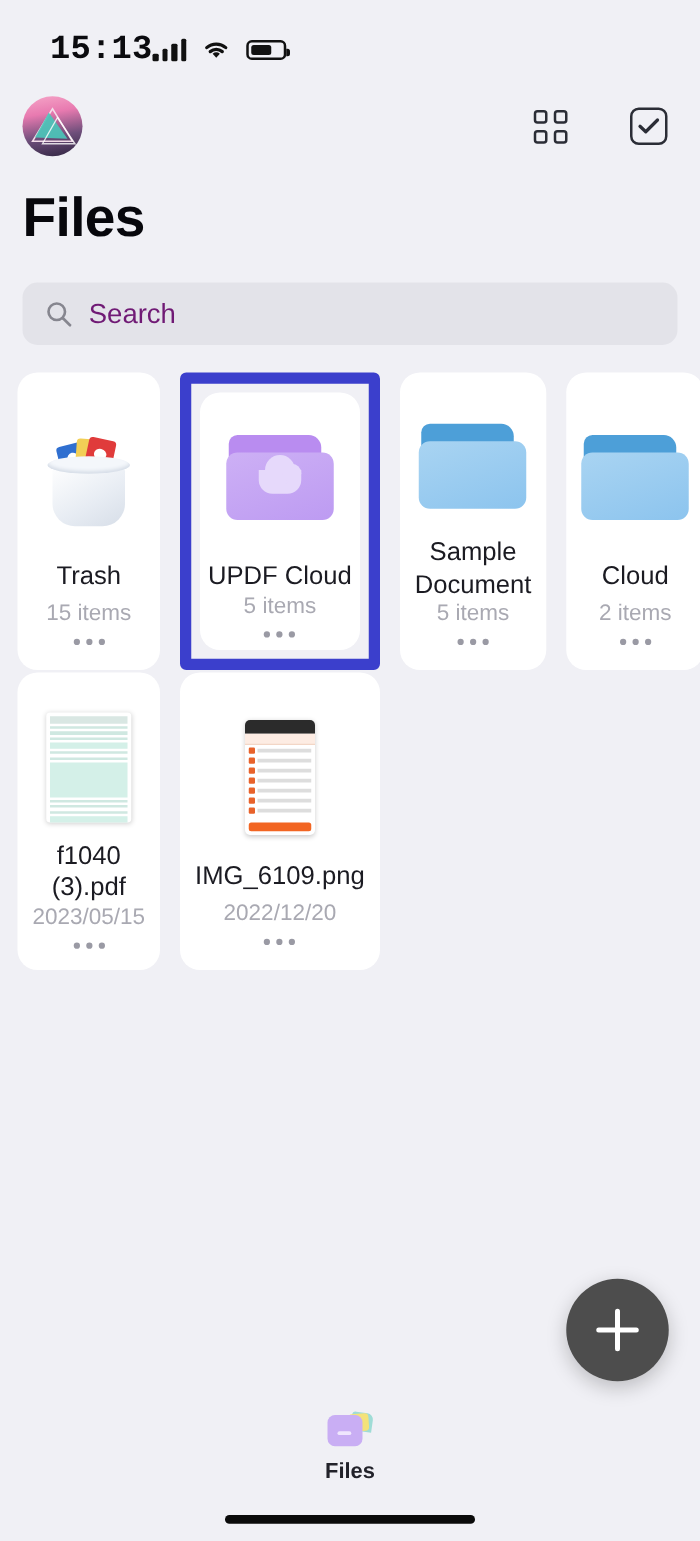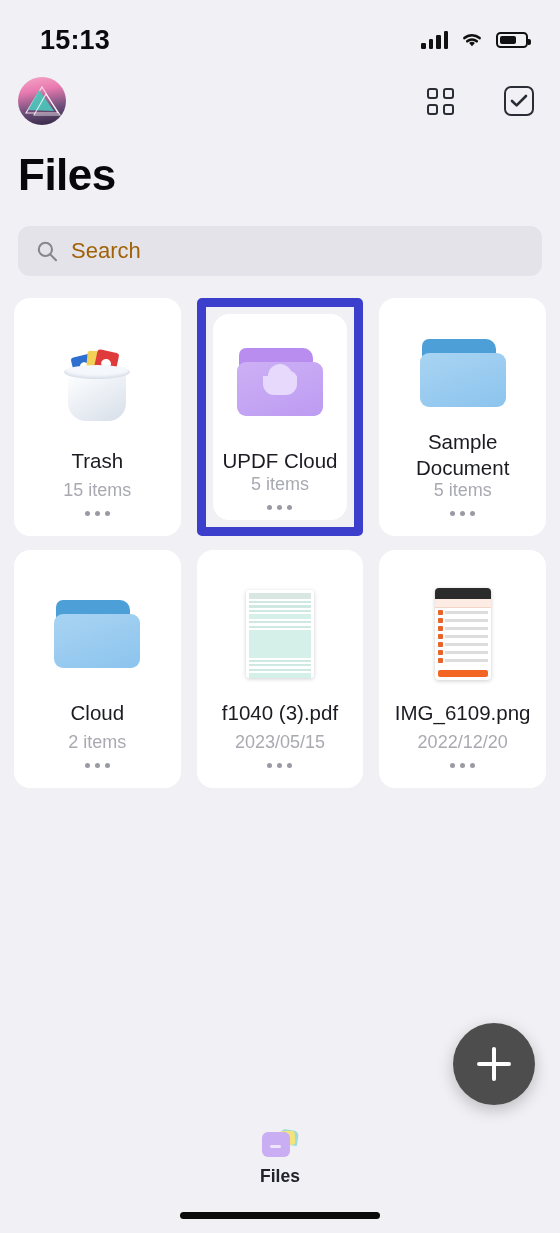--- a/index.html
+++ b/index.html
@@ -8,21 +8,21 @@
     background: #f0f0f5;
     font-family: "Liberation Sans", sans-serif;
     -webkit-font-smoothing: antialiased;
     overflow: hidden;
   }
   .phone { position: relative; width: 560px; height: 1233px; background: #f0f0f5; }
 
   
   .statusbar {
     height: 66px; display: flex; align-items: center;
-    justify-content: space-between; padding: 14px 32px 0 40px;
+    padding: 14px 32px 0 40px; font-family: Liberation Mono, monospace;
   }
   .clock { font-size: 27px; font-weight: 700; color: #0b0b0f; letter-spacing: .2px; }
   .status-icons { display: flex; align-items: center; gap: 12px; }
   .bars { display: flex; align-items: flex-end; gap: 3px; height: 18px; }
   .bars i { display: block; width: 4.5px; background: #111; border-radius: 1.2px; }
   .bars i:nth-child(1){ height: 6px; }
   .bars i:nth-child(2){ height: 10px; }
   .bars i:nth-child(3){ height: 14px; }
   .bars i:nth-child(4){ height: 18px; }
   .wifi { width: 24px; height: 18px; position: relative; }
@@ -55,26 +55,26 @@
 
   
   .page-title {
     font-size: 44px; font-weight: 700; color: #07070c;
     padding: 14px 0 0 18px; letter-spacing: -.5px;
   }
   .searchbar {
     margin: 26px 18px 0 18px; height: 50px; background: #e3e3e9;
     border-radius: 12px; display: flex; align-items: center; gap: 13px; padding: 0 18px;
   }
-  .search-placeholder { font-size: 22px; color: #a16207; }
+  .search-placeholder { font-size: 22px; color: #701a75; }
 
   
   .filegrid {
     margin: 22px 14px 0 14px; display: grid;
-    grid-template-columns: repeat(3, 1fr); gap: 14px 16px;
+    grid-template-columns: repeat(4, 1fr); gap: 2px 16px;
   }
   .card {
     position: relative; background: #fff; border-radius: 16px;
     height: 238px; display: flex; flex-direction: column;
     align-items: center; padding: 16px 6px 10px 6px;
   }
   .card.selected { background: transparent; border-radius: 0; padding: 16px; }
   .card.selected .card-inner {
     position: absolute; inset: 0; border: 9px solid #3b3fcc; border-radius: 5px;
   }

